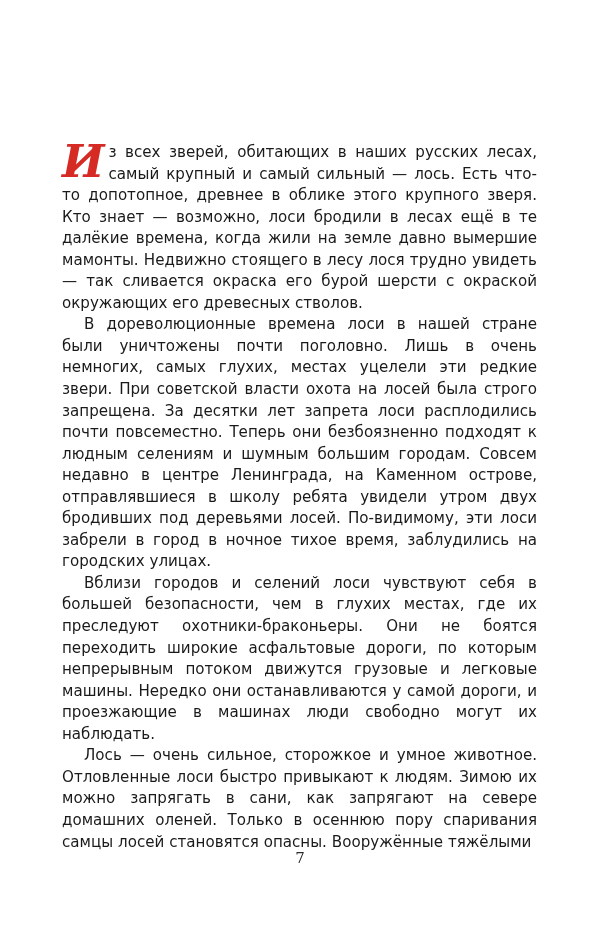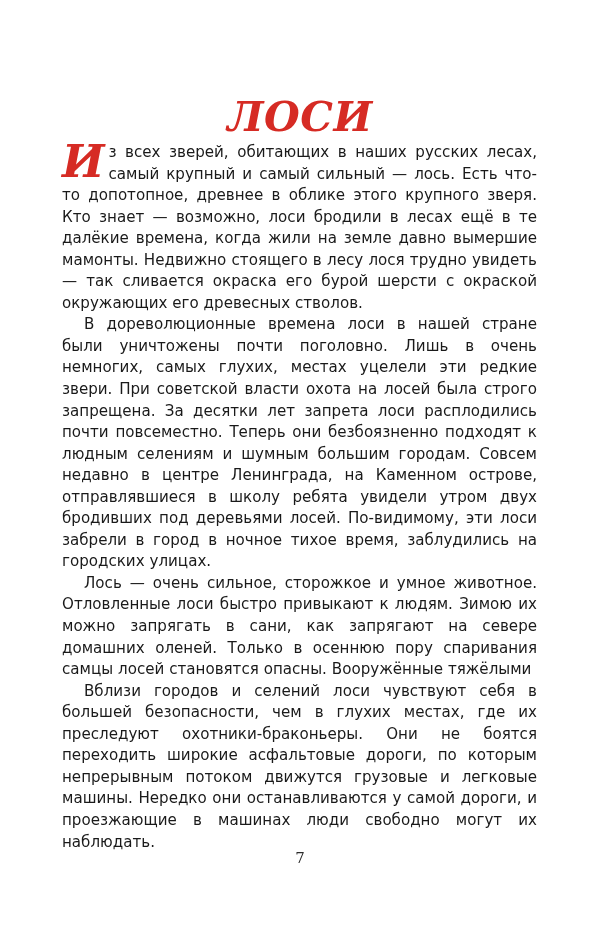--- a/index.html
+++ b/index.html
@@ -90,29 +90,28 @@
     font-size: 15px;
     line-height: 18px;
     color: #2b2b2b;
   }
 </style>
 </head>
 <body>
 
 <div class="page">
 
-  <h1 class="chapter-title">ЛОСИ</h1>
 
   <div class="text-block">
 
     <p class="para para-dropcap"><span class="dropcap">И</span><span>з всех зверей, обитающих в наших русских лесах, самый крупный и самый сильный — лось. Есть что-то допотопное, древнее в облике этого крупного зверя. Кто знает — возможно, лоси бродили в лесах ещё в те далёкие времена, когда жили на земле давно вымершие мамонты. Недвижно стоящего в лесу лося трудно увидеть — так сливается окраска его бурой шерсти с окраской окружающих его древесных стволов.</span></p>
 
     <p class="para"><span>В дореволюционные времена лоси в нашей стране были уничтожены почти поголовно. Лишь в очень немногих, самых глухих, местах уцелели эти редкие звери. При советской власти охота на лосей была строго запрещена. За десятки лет запрета лоси расплодились почти повсеместно. Теперь они безбоязненно подходят к людным селениям и шумным большим городам. Совсем недавно в центре Ленинграда, на Каменном острове, отправлявшиеся в школу ребята увидели утром двух бродивших под деревьями лосей. По-видимому, эти лоси забрели в город в ночное тихое время, заблудились на городских улицах.</span></p>
 
+    <p class="para"><span>Вблизи городов и селений лоси чувствуют себя в большей безопасности, чем в глухих местах, где их преследуют охотники-браконьеры. Они не боятся переходить широкие асфальтовые дороги, по которым непрерывным потоком движутся грузовые и легковые машины. Нередко они останавливаются у самой дороги, и проезжающие в машинах люди свободно могут их наблюдать.</span></p>
+
     <p class="para"><span>Лось — очень сильное, сторожкое и умное животное. Отловленные лоси быстро привыкают к людям. Зимою их можно запрягать в сани, как запрягают на севере домашних оленей. Только в осеннюю пору спаривания самцы лосей становятся опасны. Вооружённые тяжёлыми</span></p>
-
-    <p class="para"><span>Вблизи городов и селений лоси чувствуют себя в большей безопасности, чем в глухих местах, где их преследуют охотники-браконьеры. Они не боятся переходить широкие асфальтовые дороги, по которым непрерывным потоком движутся грузовые и легковые машины. Нередко они останавливаются у самой дороги, и проезжающие в машинах люди свободно могут их наблюдать.</span></p>
 
   </div>
 
   <div class="folio">7</div>
 
 </div>
 
 </body></html>

